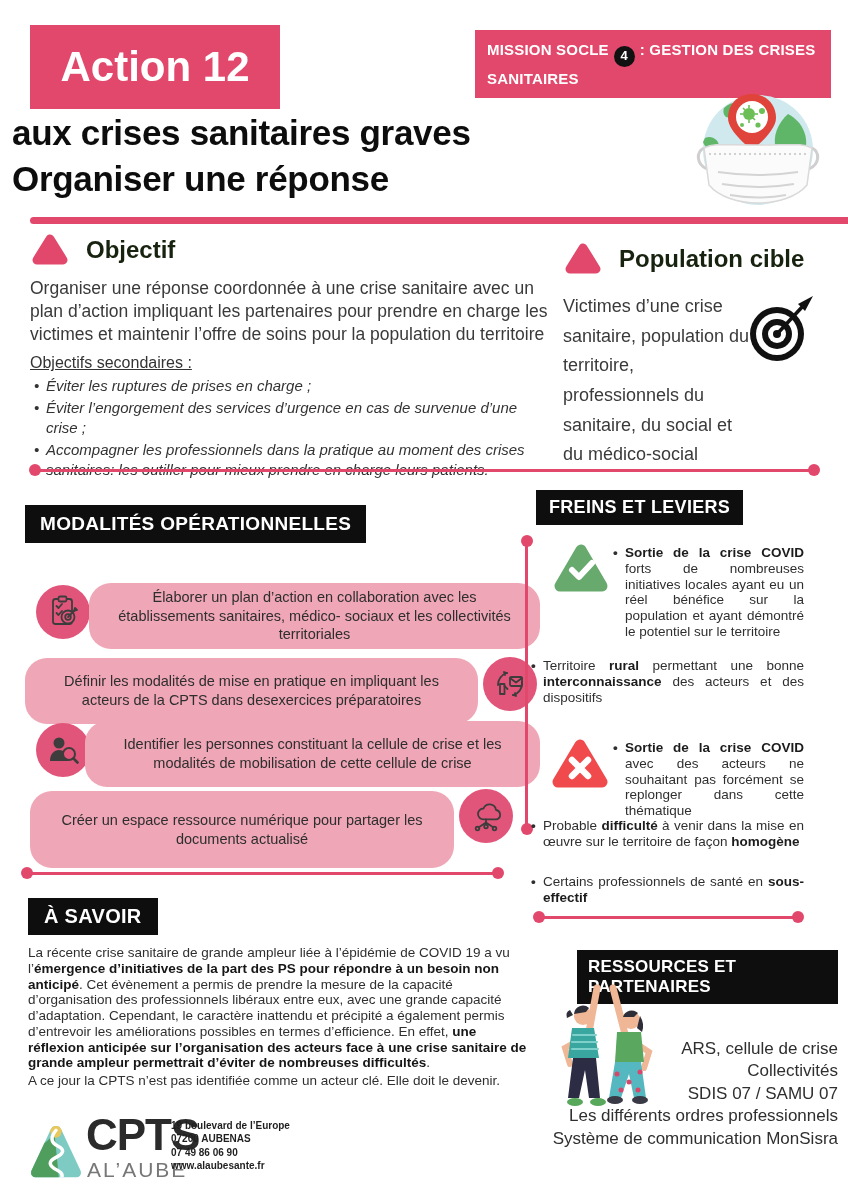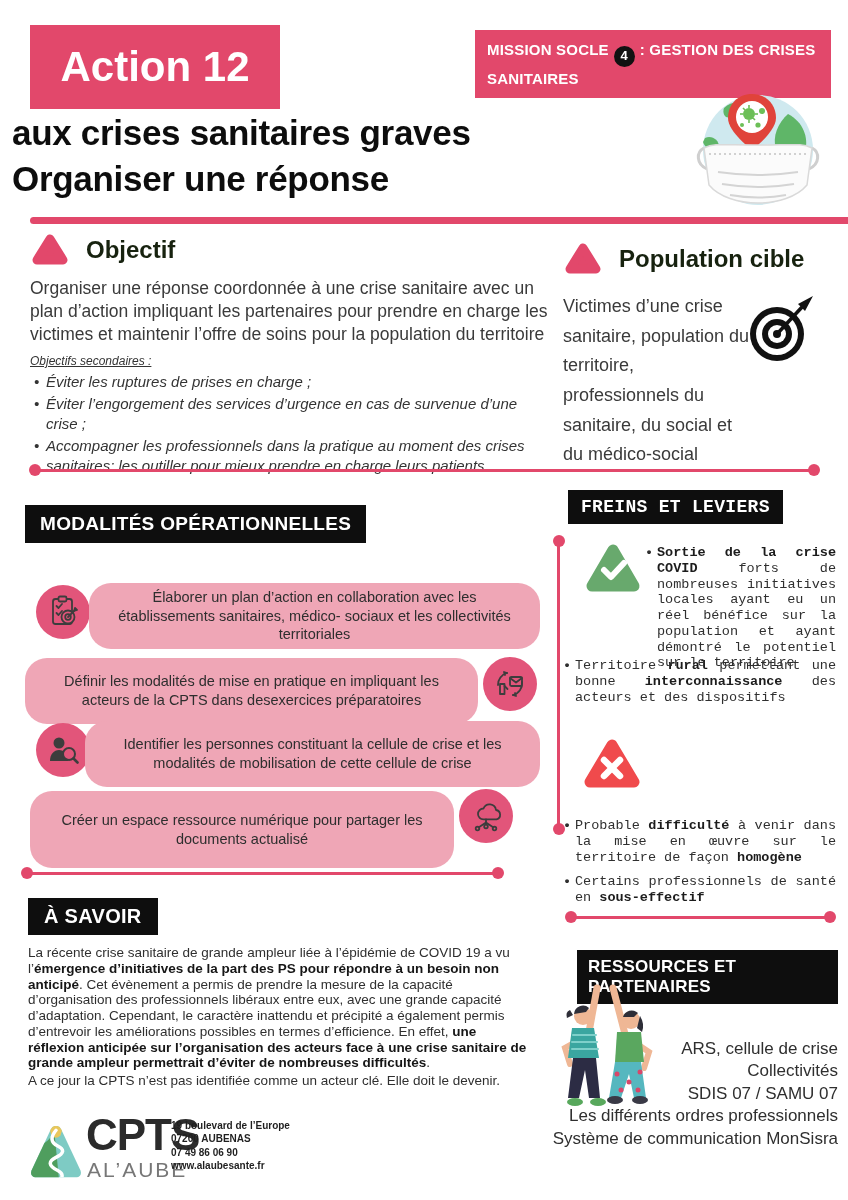--- a/index.html
+++ b/index.html
@@ -18,21 +18,21 @@
     line-height:1.3;letter-spacing:-.3px;}
   .top-divider{left:30px;top:217px;width:818px;height:7px;background:#e2486b;border-radius:4px 0 0 4px;}
 
   
   .sec-head{display:flex;align-items:center;gap:16px;}
   .sec-head .title{font-size:24px;font-weight:800;color:#17220f;}
 
   
   .objectif{left:30px;top:233px;width:522px;}
   .objectif p{margin:10px 0 0 0;font-size:17.5px;line-height:1.32;color:#3a3a3a;}
-  .obj-secondary{margin-top:8px;font-size:12px;font-style:italic;text-decoration:underline;color:#333;}
+  .obj-secondary{margin-top:8px;font-size:16px;text-decoration:underline;color:#333;}
   ul.obj-list{margin:4px 0 0 0;padding:0;list-style:none;}
   ul.obj-list li{position:relative;padding-left:16px;margin:2px 0;font-size:15px;font-style:italic;
     line-height:1.33;color:#333;}
   ul.obj-list li::before{content:"•";position:absolute;left:4px;}
 
   
   .population{left:563px;top:242px;width:275px;}
   .pop-text{margin-top:16px;width:190px;font-size:18px;line-height:1.65;color:#3a3a3a;}
 
   .divider{height:3px;background:#e2486b;}
@@ -45,21 +45,21 @@
   
   .modalites{left:25px;top:505px;width:515px;height:370px;}
   .mod-head{left:0;top:0;padding:8px 15px;font-size:19px;}
   .mod-box{background:#efa6b6;border-radius:22px;color:#2e2e2e;display:flex;align-items:center;
     justify-content:center;text-align:center;font-size:14.5px;font-weight:500;line-height:1.3;
     padding:8px 20px;box-sizing:border-box;}
   .icon-circle{width:54px;height:54px;border-radius:50%;background:#e2557a;display:flex;
     align-items:center;justify-content:center;}
 
   
-  .flcol{left:556px;top:488px;width:292px;height:440px;font-family:Liberation Mono, monospace;}
+  .flcol{left:524px;top:488px;width:292px;height:440px;}
   .fl-head{left:12px;top:2px;padding:7px 13px;font-size:18px;}
   .vline{left:1px;top:55px;width:3px;height:284px;background:#e2486b;}
   ul.fl-list{margin:0;padding:0;list-style:none;}
   ul.fl-list li{position:relative;padding-left:13px;font-size:13.5px;line-height:1.17;
     color:#2f2f2f;text-align:justify;}
   ul.fl-list li::before{content:"•";position:absolute;left:1px;font-weight:700;}
   ul.fl-list b{font-weight:700;color:#1c1c1c;}
 
   
   .asavoir{left:28px;top:898px;width:506px;}
@@ -237,20 +237,23 @@
       <li><span>Territoire </span><b>rural</b><span> permettant une bonne </span><b>interconnaissance</b><span> des acteurs et des dispositifs</span></li>
     </ul>
     <ul class="fl-list abs" style="left:88px;top:57px;width:192px;">
       <li><b>Sortie de la crise COVID</b><span> forts de nombreuses initiatives locales ayant eu un réel bénéfice sur la population et ayant démontré le potentiel sur le territoire</span></li>
     </ul>
 
     <svg class="abs" style="left:26px;top:248px;" width="60" height="56" viewBox="0 0 60 56">
       <path d="M30 9 L52 46 L8 46 Z" fill="#f04a4c" stroke="#f04a4c" stroke-width="11" stroke-linejoin="round"></path>
       <path d="M22 24 L38 40 M38 24 L22 40" stroke="#fff" stroke-width="6.5" stroke-linecap="round"></path>
     </svg>
+    <ul class="fl-list abs" style="left:88px;top:252px;width:192px;">
+      <li><b>Sortie de la crise COVID</b><span> avec des acteurs ne souhaitant pas forcément se replonger dans cette thématique</span></li>
+    </ul>
     <ul class="fl-list abs" style="left:6px;top:330px;width:274px;">
       <li><span>Probable </span><b>difficulté</b><span> à venir dans la mise en œuvre sur le territoire de façon </span><b>homogène</b></li>
     </ul>
     <ul class="fl-list abs" style="left:6px;top:386px;width:274px;">
       <li><span>Certains professionnels de santé en </span><b>sous-effectif</b></li>
     </ul>
 
     <div class="abs divider" style="left:16px;top:428px;width:256px;"></div>
     <div class="abs dot" style="left:9px;top:423px;"></div>
     <div class="abs dot" style="left:268px;top:423px;"></div>

